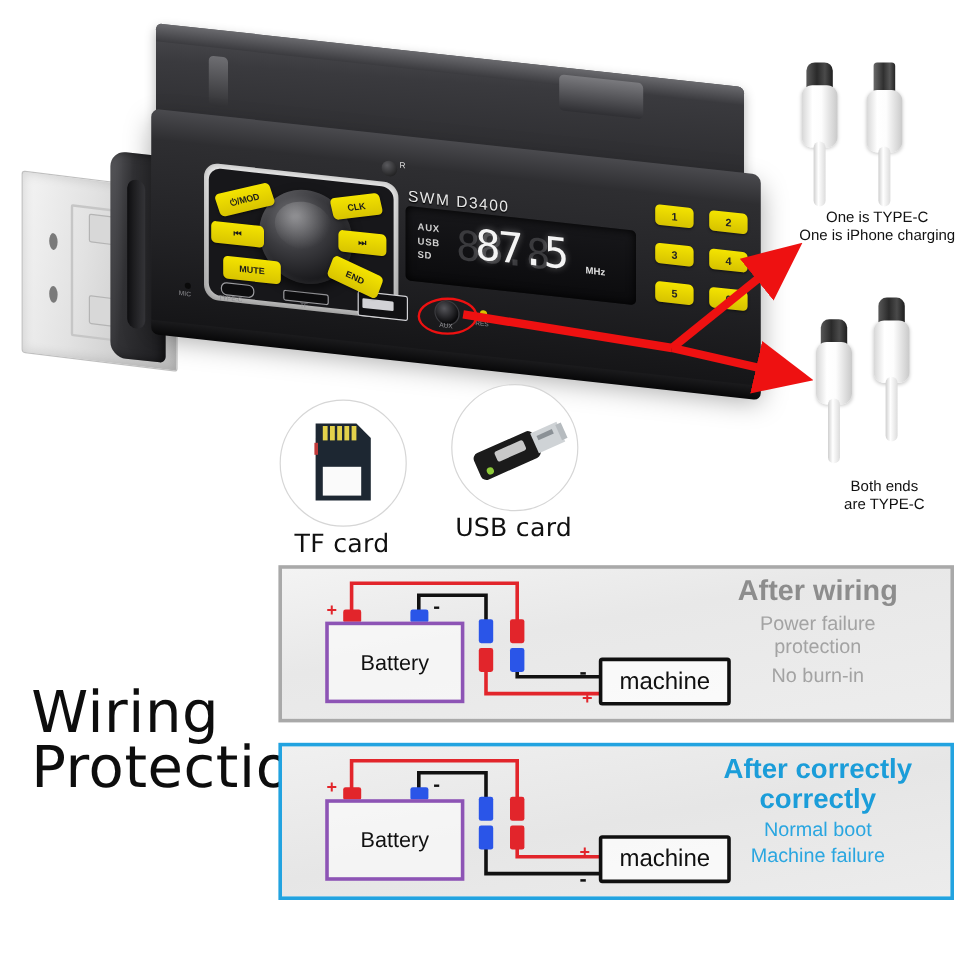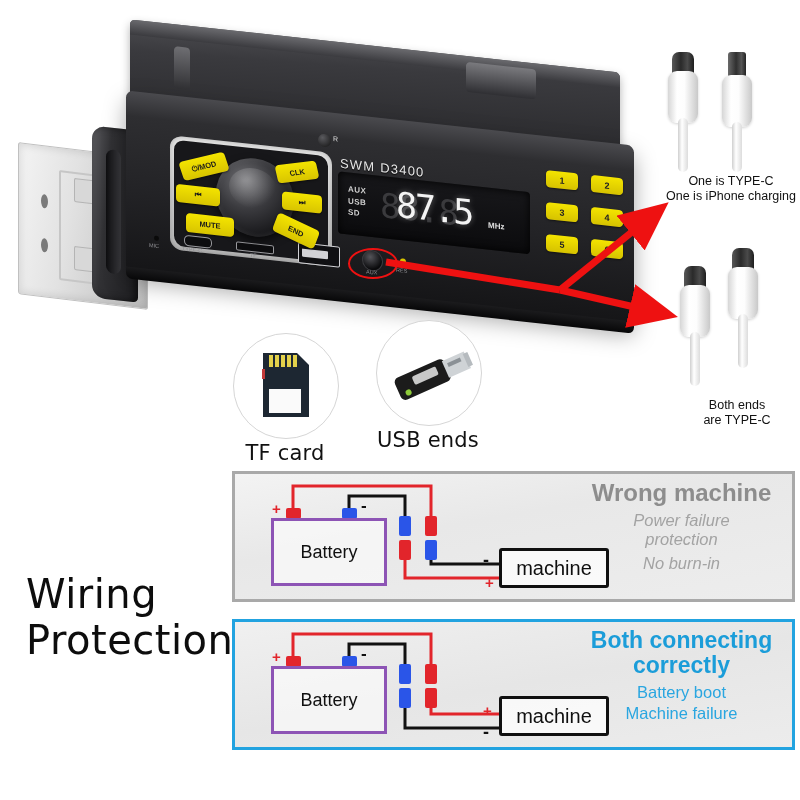--- a/index.html
+++ b/index.html
@@ -230,37 +230,37 @@
   }
   .acc .cap{
     position:absolute;top:108px;width:160px;text-align:center;
     font-size:21px;color:#111;letter-spacing:.2px;
     font-family:"DejaVu Sans",sans-serif;
   }
 
   
   .wiring-section{position:absolute;left:0;top:463px;width:800px;height:337px;background:#fff;}
   .wiring-title{
-    position:absolute;left:26px;top:108px;font-size:40px;line-height:46px;color:#0d0d0d;
+    position:absolute;left:26px;top:108px;font-size:48px;line-height:46px;color:#0d0d0d;
     font-family:"DejaVu Sans",sans-serif;letter-spacing:.5px;
   }
   .panel{
     position:absolute;left:232px;width:557px;height:125px;overflow:hidden;
   }
   .panel.wrong{
     top:8px;border:3px solid #a9a9a9;
     background:linear-gradient(170deg,#f3f3f3 0%,#e8e8e8 40%,#ededed 100%);
   }
   .panel.right{
     top:156px;border:3px solid #22a3e0;
     background:linear-gradient(170deg,#f0f0f0 0%,#e6e6e6 50%,#ececec 100%);
   }
   .panel .txt-wrap{position:absolute;right:8px;top:6px;width:205px;text-align:center;}
   .panel .head-wrong{font-size:24px;font-weight:bold;color:#8d8d8d;line-height:26px;}
-  .panel .sub-wrong{font-size:16.5px;color:#a3a3a3;line-height:19px;margin-top:5px;font-style:italic;}
+  .panel .sub-wrong{font-size:16.5px;color:#a3a3a3;line-height:19px;margin-top:5px;}
   .panel .head-right{font-size:23px;font-weight:bold;color:#1b9dd9;line-height:25px;}
   .panel .sub-right{font-size:16.5px;color:#2aa6e0;line-height:21px;margin-top:4px;}
   .diagram{position:absolute;left:14px;top:4px;width:340px;height:116px;}
   .batt{
     position:absolute;left:22px;top:40px;width:110px;height:62px;
     border:3px solid #8d54b5;background:rgba(255,255,255,.55);
     display:flex;align-items:center;justify-content:center;
   }
   .batt span{font-size:18px;color:#101010;font-family:"Liberation Sans",sans-serif;}
   .mach{
@@ -429,21 +429,21 @@
       <svg style="position:absolute;left:40px;top:22px;" width="94" height="62" viewBox="0 0 94 62">
         <g transform="rotate(-24 47 31)">
           <rect x="6" y="20" width="54" height="24" rx="5" fill="#1b1b1b"></rect>
           <rect x="24" y="25" width="26" height="9" rx="2" fill="#c8c8c8"></rect>
           <circle cx="15" cy="38" r="3" fill="#8ecb3a"></circle>
           <rect x="58" y="23" width="24" height="18" fill="#cfd3d6"></rect>
           <rect x="62" y="27" width="14" height="4" fill="#8b9196"></rect>
           <rect x="80" y="25" width="5" height="14" fill="#b6bbbf"></rect>
         </g>
       </svg>
-      <div class="cap" style="left:0;">USB ends</div>
+      <div class="cap" style="left:0;">USB card</div>
     </div>
 
 
   </div>
 
   <div class="wiring-section">
 
     <div class="wiring-title">
       <div>Wiring</div>
       <div>Protection</div>
@@ -468,21 +468,21 @@
         <div class="batt">
           <span>Battery</span>
         </div>
         <div class="sign m" style="left:234px;top:72px;font-size:18px;">-</div>
         <div class="sign p" style="left:236px;top:96px;font-size:15px;">+</div>
         <div class="mach">
           <span>machine</span>
         </div>
       </div>
       <div class="txt-wrap">
-        <div class="head-wrong">Wrong machine</div>
+        <div class="head-wrong">After wiring</div>
         <div class="sub-wrong">Power failure</div>
         <div class="sub-wrong" style="margin-top:0">protection</div>
         <div class="sub-wrong">No burn-in</div>
       </div>
     </div>
 
     <div class="panel right">
       <div class="diagram">
         <svg width="340" height="116" viewBox="0 0 340 116" style="position:absolute;left:0;top:0;">
           <polyline points="44,32 44,8 182,8 182,40" stroke="#e2252b" stroke-width="3" fill="none"></polyline>
@@ -501,21 +501,21 @@
         <div class="batt">
           <span>Battery</span>
         </div>
         <div class="sign p" style="left:234px;top:76px;font-size:15px;">+</div>
         <div class="sign m" style="left:234px;top:96px;font-size:18px;">-</div>
         <div class="mach">
           <span>machine</span>
         </div>
       </div>
       <div class="txt-wrap">
-        <div class="head-right">Both connecting</div>
+        <div class="head-right">After correctly</div>
         <div class="head-right">correctly</div>
-        <div class="sub-right">Battery boot</div>
+        <div class="sub-right">Normal boot</div>
         <div class="sub-right" style="margin-top:0">Machine failure</div>
       </div>
     </div>
 
   </div>
 </div>
 
 </body></html>

